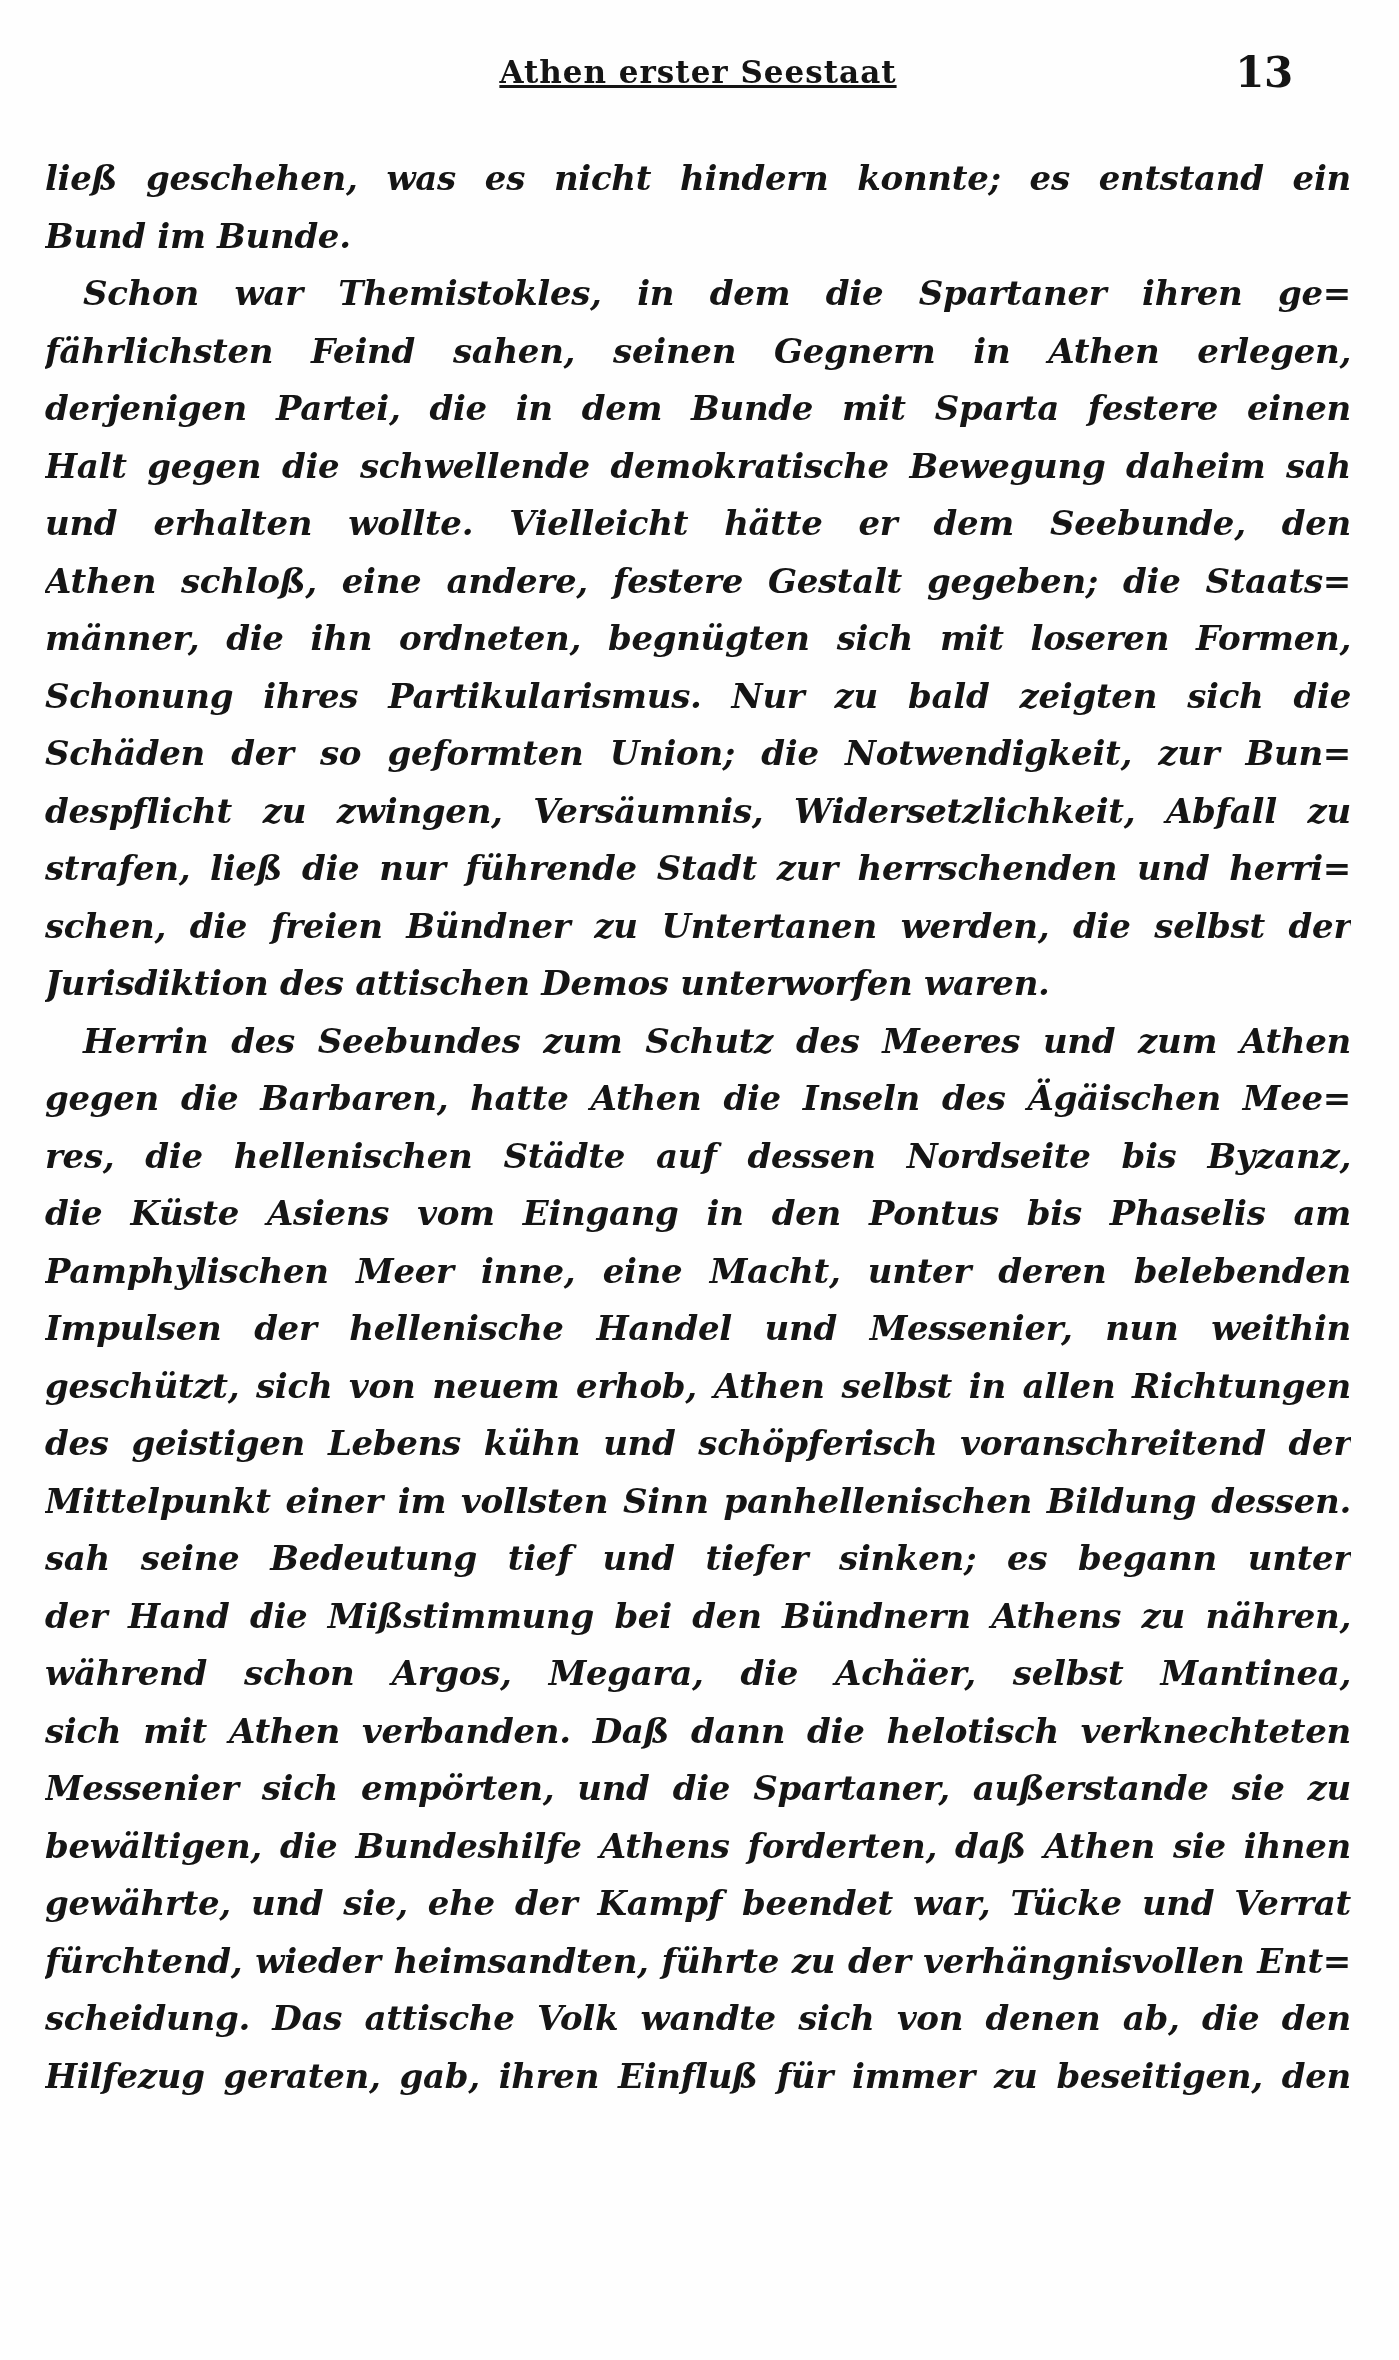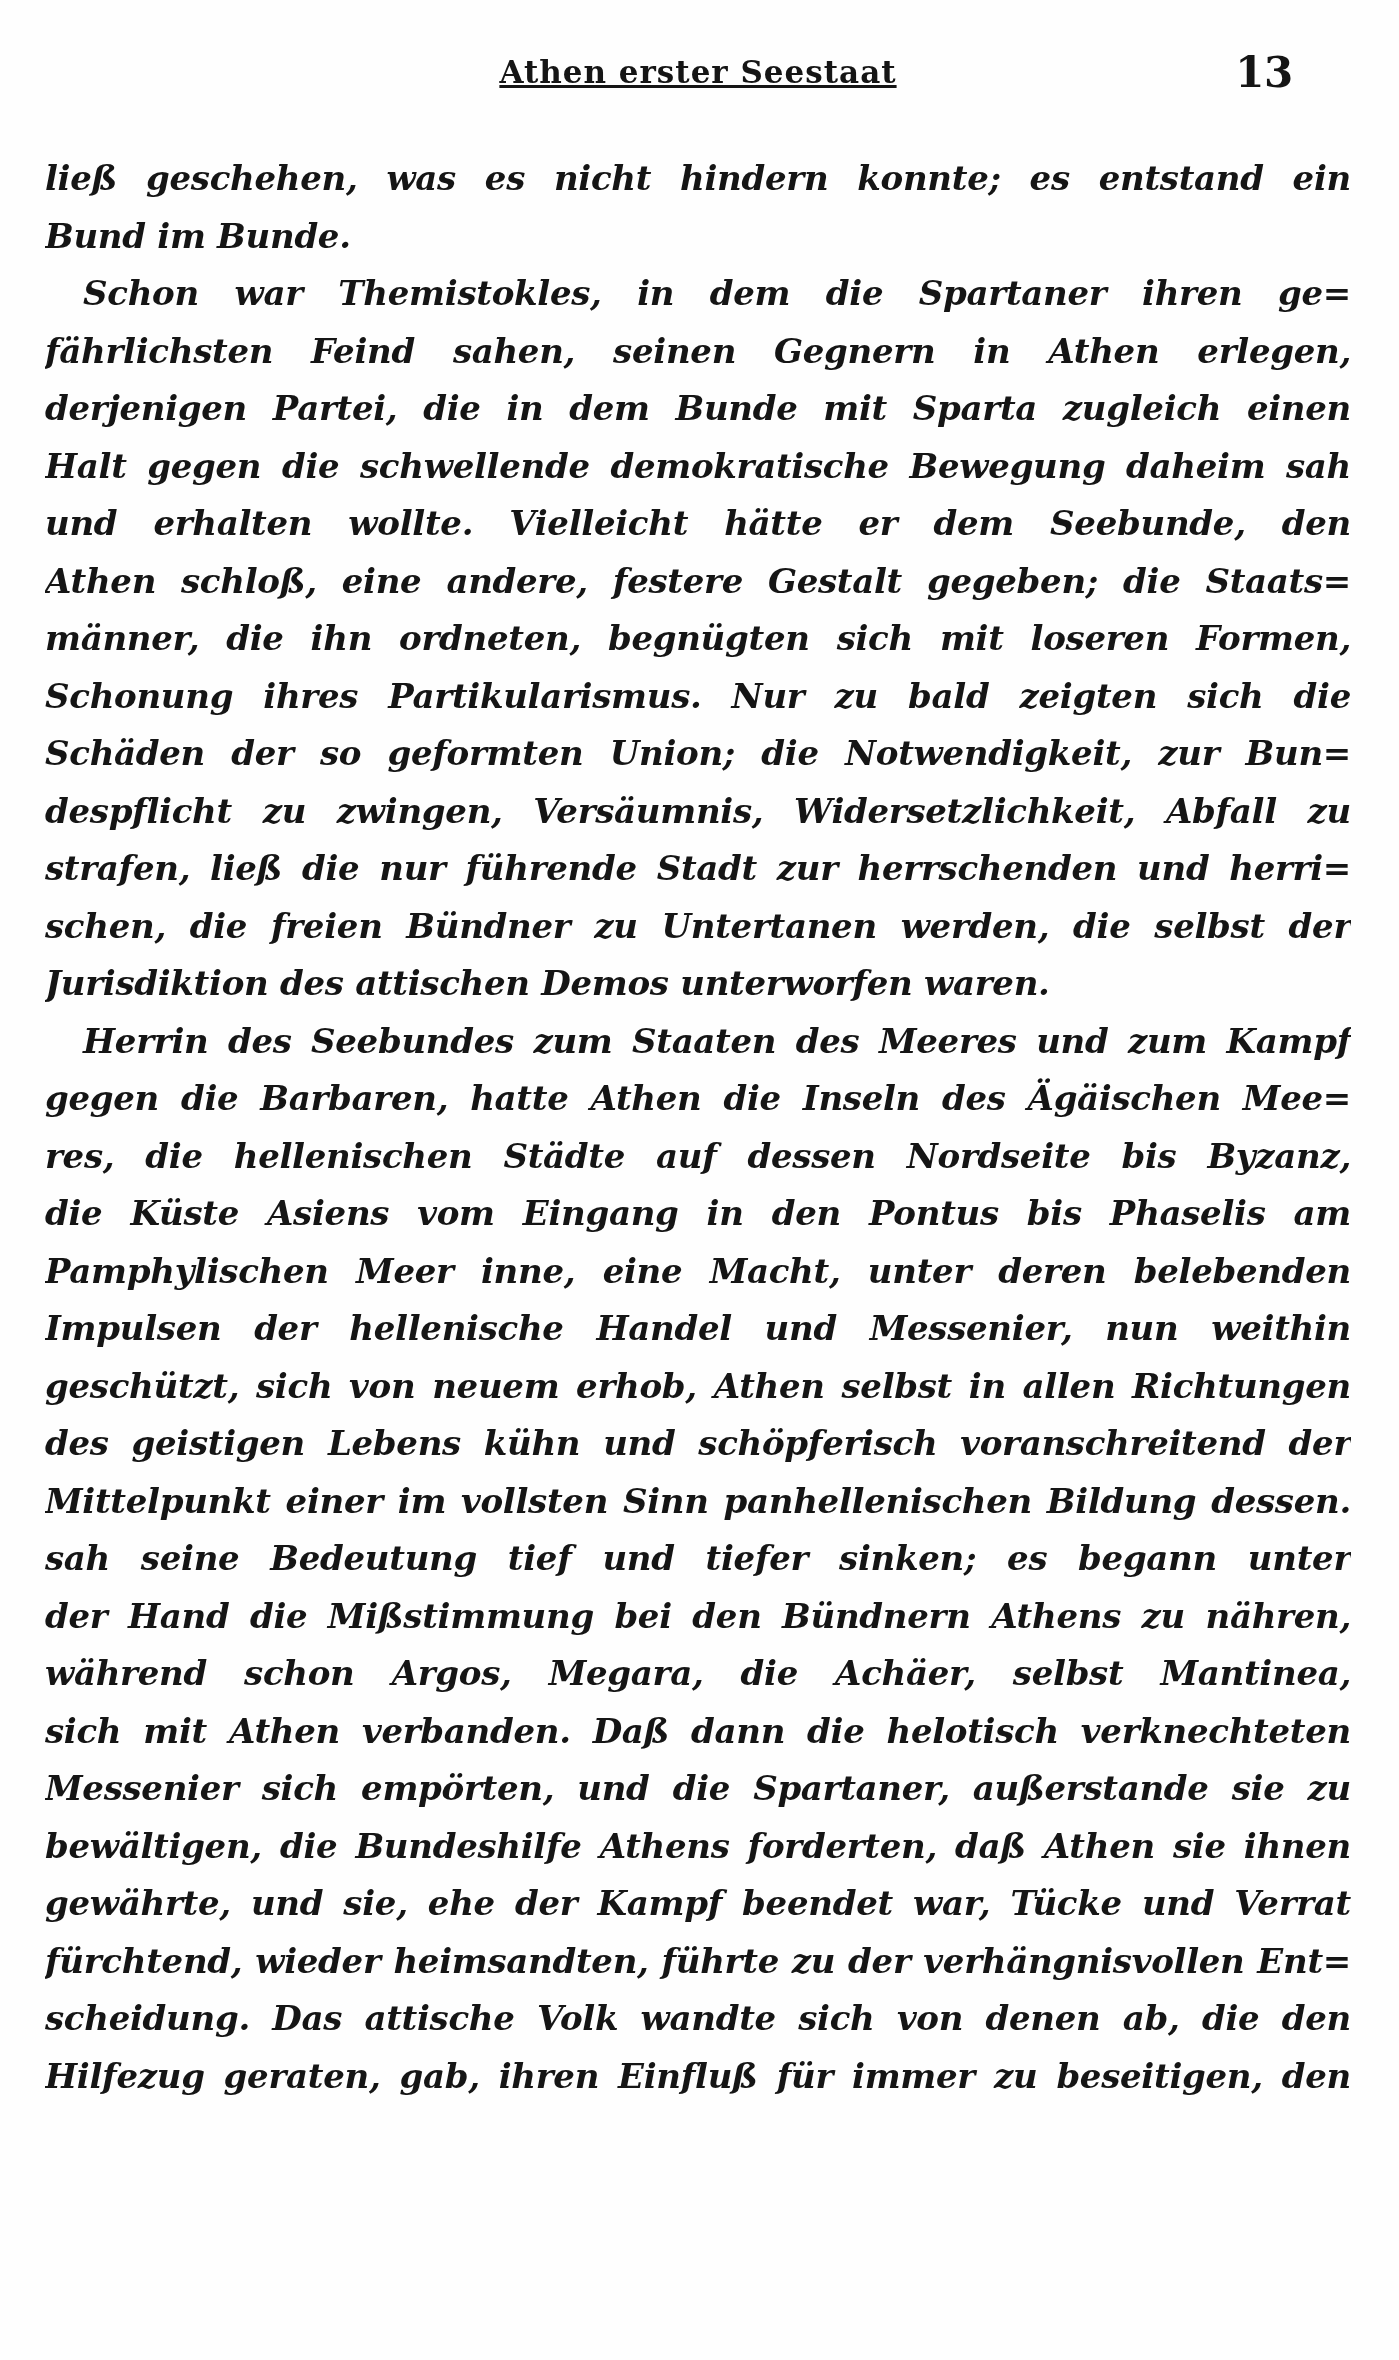--- a/index.html
+++ b/index.html
@@ -66,35 +66,35 @@
   <div class="content">
 
     <div class="para">
       <div class="line">ließ geschehen, was es nicht hindern konnte; es entstand ein</div>
       <div class="line end">Bund im Bunde.</div>
     </div>
 
     <div class="para">
       <div class="line indent">Schon war Themistokles, in dem die Spartaner ihren ge=</div>
       <div class="line">fährlichsten Feind sahen, seinen Gegnern in Athen erlegen,</div>
-      <div class="line">derjenigen Partei, die in dem Bunde mit Sparta zugleich einen</div>
+      <div class="line">derjenigen Partei, die in dem Bunde mit Sparta festere einen</div>
       <div class="line">Halt gegen die schwellende demokratische Bewegung daheim sah</div>
       <div class="line">und erhalten wollte. Vielleicht hätte er dem Seebunde, den</div>
       <div class="line">Athen schloß, eine andere, festere Gestalt gegeben; die Staats=</div>
       <div class="line">männer, die ihn ordneten, begnügten sich mit loseren Formen,</div>
       <div class="line">Schonung ihres Partikularismus. Nur zu bald zeigten sich die</div>
       <div class="line">Schäden der so geformten Union; die Notwendigkeit, zur Bun=</div>
       <div class="line">despflicht zu zwingen, Versäumnis, Widersetzlichkeit, Abfall zu</div>
       <div class="line">strafen, ließ die nur führende Stadt zur herrschenden und herri=</div>
       <div class="line">schen, die freien Bündner zu Untertanen werden, die selbst der</div>
       <div class="line end">Jurisdiktion des attischen Demos unterworfen waren.</div>
     </div>
 
     <div class="para">
-      <div class="line indent">Herrin des Seebundes zum Staaten des Meeres und zum Kampf</div>
+      <div class="line indent">Herrin des Seebundes zum Schutz des Meeres und zum Athen</div>
       <div class="line">gegen die Barbaren, hatte Athen die Inseln des Ägäischen Mee=</div>
       <div class="line">res, die hellenischen Städte auf dessen Nordseite bis Byzanz,</div>
       <div class="line">die Küste Asiens vom Eingang in den Pontus bis Phaselis am</div>
       <div class="line">Pamphylischen Meer inne, eine Macht, unter deren belebenden</div>
       <div class="line">Impulsen der hellenische Handel und Messenier, nun weithin</div>
       <div class="line">geschützt, sich von neuem erhob, Athen selbst in allen Richtungen</div>
       <div class="line">des geistigen Lebens kühn und schöpferisch voranschreitend der</div>
       <div class="line">Mittelpunkt einer im vollsten Sinn panhellenischen Bildung dessen.</div>
     </div>
 

